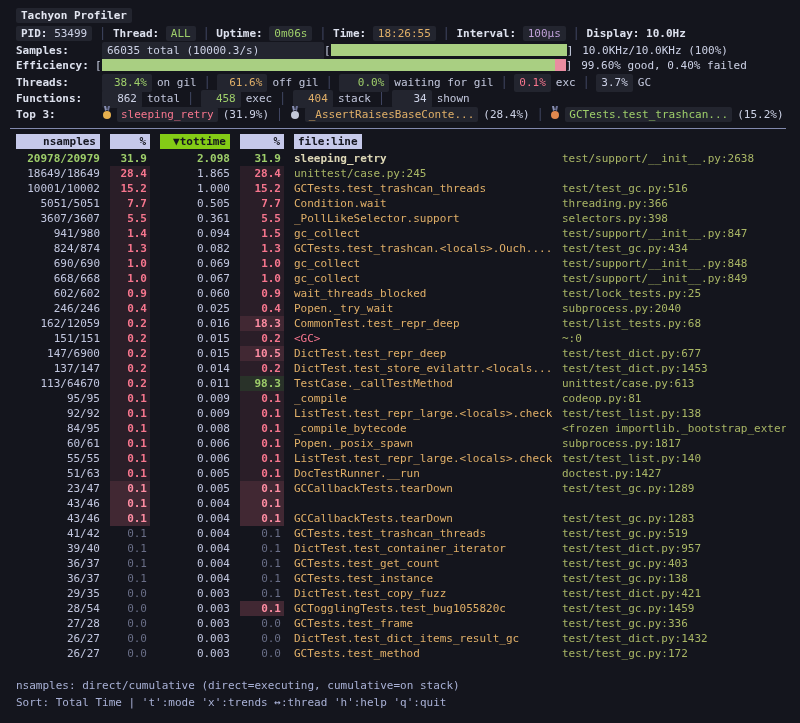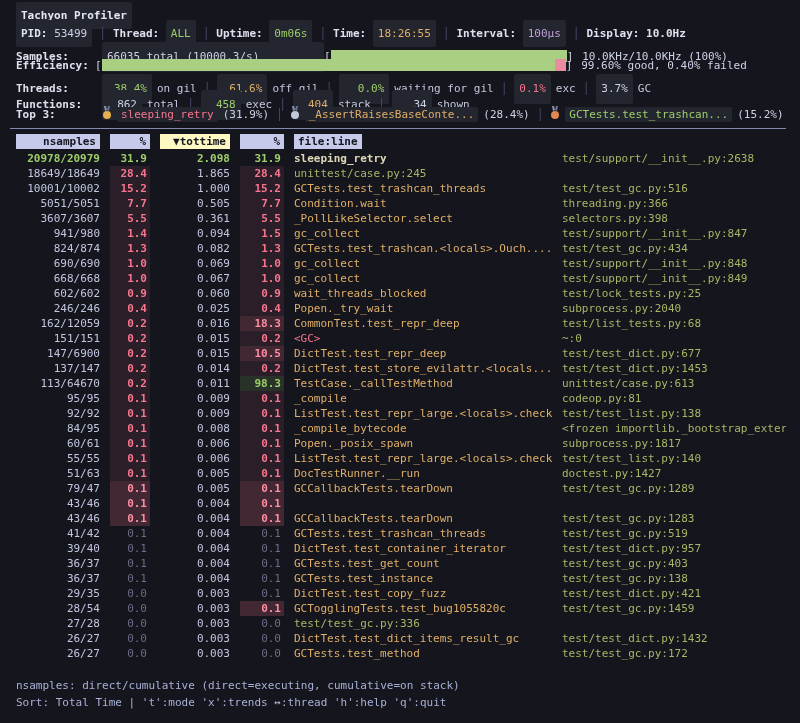--- a/index.html
+++ b/index.html
@@ -7,21 +7,21 @@
   body {
     background:#14151d;
     color:#b6bcd6;
     font-family:"DejaVu Sans Mono", monospace;
     font-size:11px;
     overflow:hidden;
     padding:8px 8px 0 16px;
   }
   .line { line-height:16px; height:16px; white-space:nowrap; }
   .lbl { color:#dde1ee; font-weight:bold; }
-  .boxed { background:#23252f; padding:7px 5px; border-radius:2px; }
+  .boxed { background:#23252f; padding:1px 5px; border-radius:2px; }
   .sep { color:#474d6b; margin:0 7px; }
   .v-green { color:#9ece6a; }
   .v-amber { color:#e0af68; }
   .v-red   { color:#f7768e; }
   .v-purple{ color:#bfa0d8; }
   .v-plain { color:#cdd2e6; }
   .title-line { margin-bottom:2px; }
   .title-text { color:#e4e7f2; font-weight:bold; }
 
   .stat-label { display:inline-block; width:86px; }
@@ -50,21 +50,21 @@
   .grid-row {
     display:grid;
     grid-template-columns:84px 40px 70px 44px 258px 1fr;
     column-gap:10px;
     padding-right:6px;
     align-items:center;
   }
   .thead { height:17px; margin-bottom:1px; }
   .th { background:#c6c9ea; color:#15161f; font-weight:bold; padding:0 4px; line-height:15px; }
   .th.num { text-align:right; }
-  .th.sort { background:#fef9c3; }
+  .th.sort { background:#84cc16; }
   .th-file-cell { background:none; padding:0; }
   .th-file-cell .th { display:inline-block; }
 
   .tbody .tr { height:15px; line-height:15px; }
   .cell { overflow:hidden; white-space:nowrap; }
   .c-ns { text-align:right; color:#c2c7e0; }
   .c-dp, .c-cp { text-align:right; padding:0 3px; }
   .c-tt { text-align:right; color:#c2c7e0; }
   .c-fn { color:#e0af68; }
   .c-fl { color:#a9b665; }
@@ -172,21 +172,21 @@
     <span class="cell c-cp r">7.7</span>
     <span class="cell c-fn">Condition.wait</span>
     <span class="cell c-fl">threading.py:366</span>
   </div>
 
   <div class="grid-row tr">
     <span class="cell c-ns">3607/3607</span>
     <span class="cell c-dp r">5.5</span>
     <span class="cell c-tt">0.361</span>
     <span class="cell c-cp r">5.5</span>
-    <span class="cell c-fn">_PollLikeSelector.select</span>
+    <span class="cell c-fn">_PollLikeSelector.support</span>
     <span class="cell c-fl">selectors.py:398</span>
   </div>
 
   <div class="grid-row tr">
     <span class="cell c-ns">941/980</span>
     <span class="cell c-dp r">1.4</span>
     <span class="cell c-tt">0.094</span>
     <span class="cell c-cp r">1.5</span>
     <span class="cell c-fn">gc_collect</span>
     <span class="cell c-fl">test/support/__init__.py:847</span>
@@ -330,21 +330,21 @@
   <div class="grid-row tr">
     <span class="cell c-ns">51/63</span>
     <span class="cell c-dp r">0.1</span>
     <span class="cell c-tt">0.005</span>
     <span class="cell c-cp r">0.1</span>
     <span class="cell c-fn">DocTestRunner.__run</span>
     <span class="cell c-fl">doctest.py:1427</span>
   </div>
 
   <div class="grid-row tr">
-    <span class="cell c-ns">79/47</span>
+    <span class="cell c-ns">23/47</span>
     <span class="cell c-dp rh">0.1</span>
     <span class="cell c-tt">0.005</span>
     <span class="cell c-cp rh">0.1</span>
     <span class="cell c-fn">GCCallbackTests.tearDown</span>
     <span class="cell c-fl">test/test_gc.py:1289</span>
   </div>
 
   <div class="grid-row tr">
     <span class="cell c-ns">43/46</span>
     <span class="cell c-dp rh">0.1</span>
@@ -413,20 +413,21 @@
     <span class="cell c-cp rh">0.1</span>
     <span class="cell c-fn">GCTogglingTests.test_bug1055820c</span>
     <span class="cell c-fl">test/test_gc.py:1459</span>
   </div>
 
   <div class="grid-row tr">
     <span class="cell c-ns">27/28</span>
     <span class="cell c-dp d">0.0</span>
     <span class="cell c-tt">0.003</span>
     <span class="cell c-cp d">0.0</span>
+    <span class="cell c-fn">GCTests.test_frame</span>
     <span class="cell c-fl">test/test_gc.py:336</span>
   </div>
 
   <div class="grid-row tr">
     <span class="cell c-ns">26/27</span>
     <span class="cell c-dp d">0.0</span>
     <span class="cell c-tt">0.003</span>
     <span class="cell c-cp d">0.0</span>
     <span class="cell c-fn">DictTest.test_dict_items_result_gc</span>
     <span class="cell c-fl">test/test_dict.py:1432</span>

